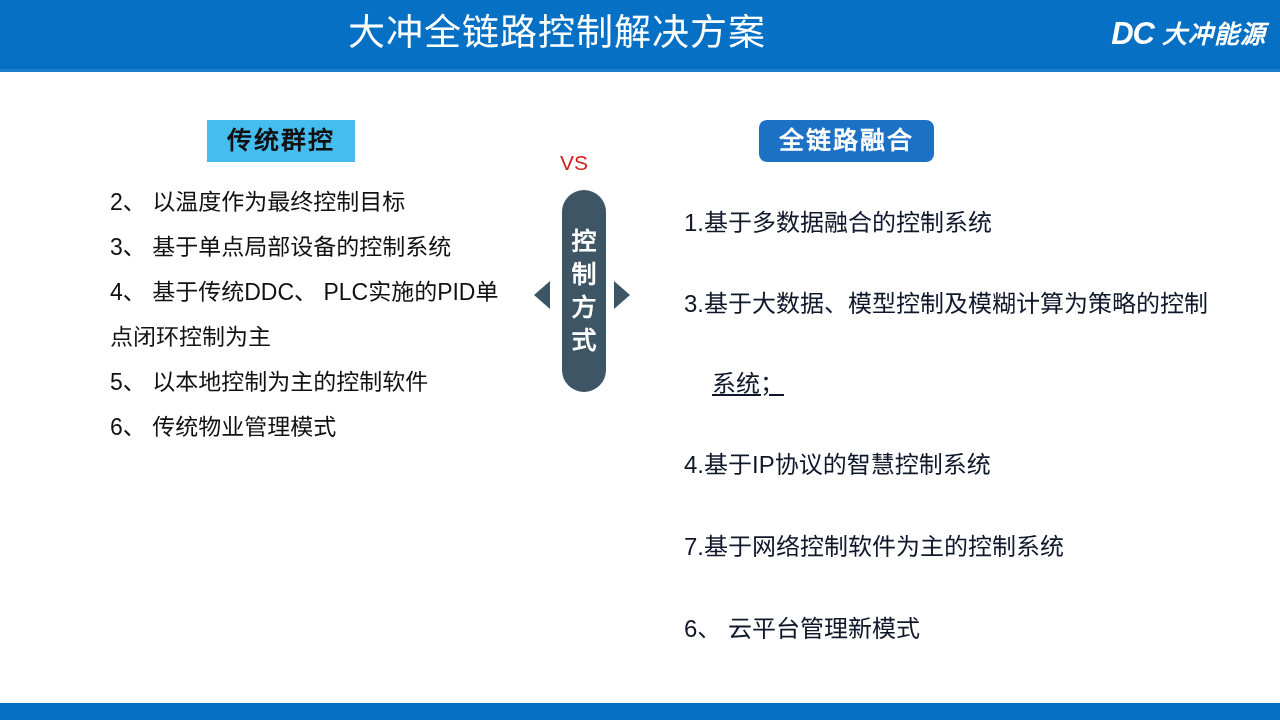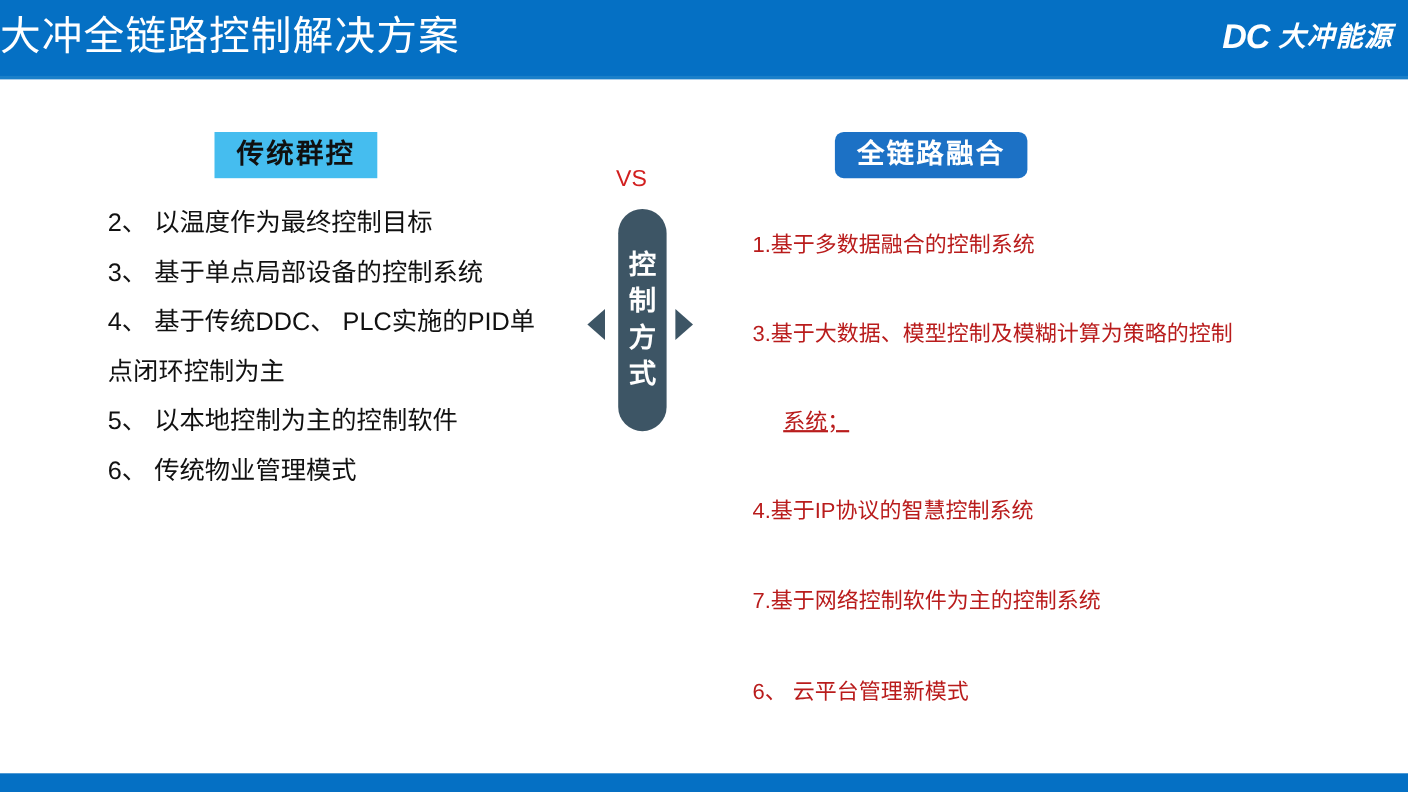--- a/index.html
+++ b/index.html
@@ -24,21 +24,21 @@
     height: 72px;
     background: #0570c4;
     box-sizing: border-box;
     border-bottom: 3px solid #1a7fc9;
   }
   .slide-title {
     position: absolute;
     left: 0;
     top: 8px;
     width: 1114px;
-    text-align: left;
+    text-align: center;
     color: #ffffff;
     font-size: 37px;
     font-weight: 400;
     letter-spacing: 1px;
     line-height: 50px;
     white-space: nowrap;
   }
   .brand-logo {
     position: absolute;
     right: 14px;
@@ -70,21 +70,21 @@
     left: 0;
     bottom: 0;
     width: 1280px;
     height: 17px;
     background: #0570c4;
   }
 
   
   .left-col {
     position: absolute;
-    left: 98px;
+    left: 110px;
     top: 120px;
     width: 430px;
   }
   .right-col {
     position: absolute;
     left: 684px;
     top: 120px;
     width: 596px;
   }
 
@@ -123,22 +123,22 @@
     line-height: 45px;
     white-space: nowrap;
   }
 
   .list-right {
     margin: 13px 0 0 0;
     padding: 0;
     list-style: none;
   }
   .list-right li {
-    font-size: 20px;
-    color: #b91c1c;
+    font-size: 24px;
+    color: #0f172a;
     line-height: 42px;
     margin-top: 40px;
   }
   .list-right li.wrap-item {
     line-height: 40px;
     padding-left: 0;
   }
   .indent-line {
     display: block;
     padding-left: 28px;

